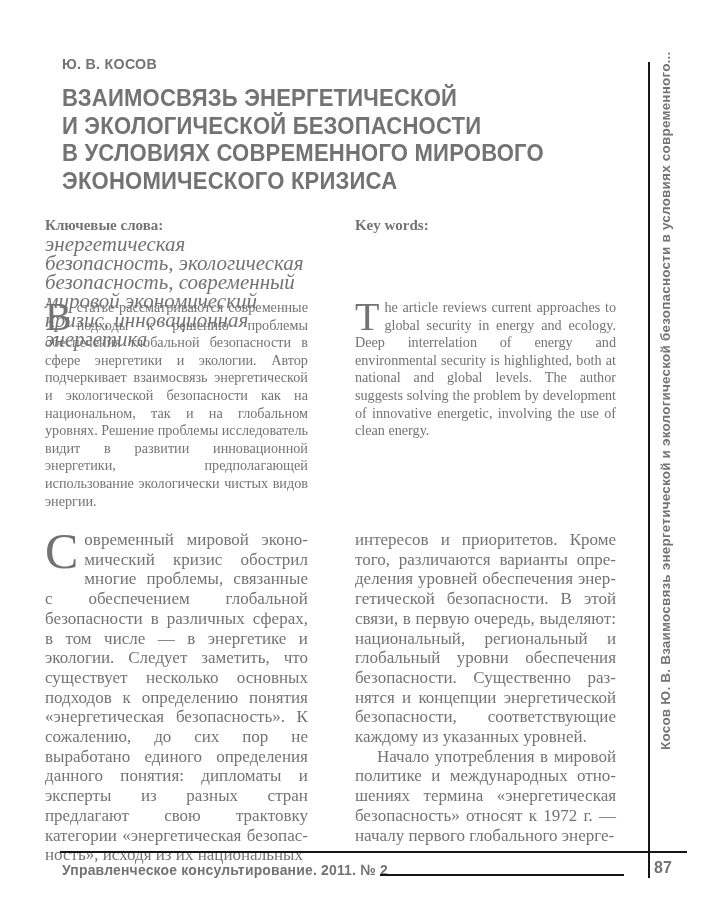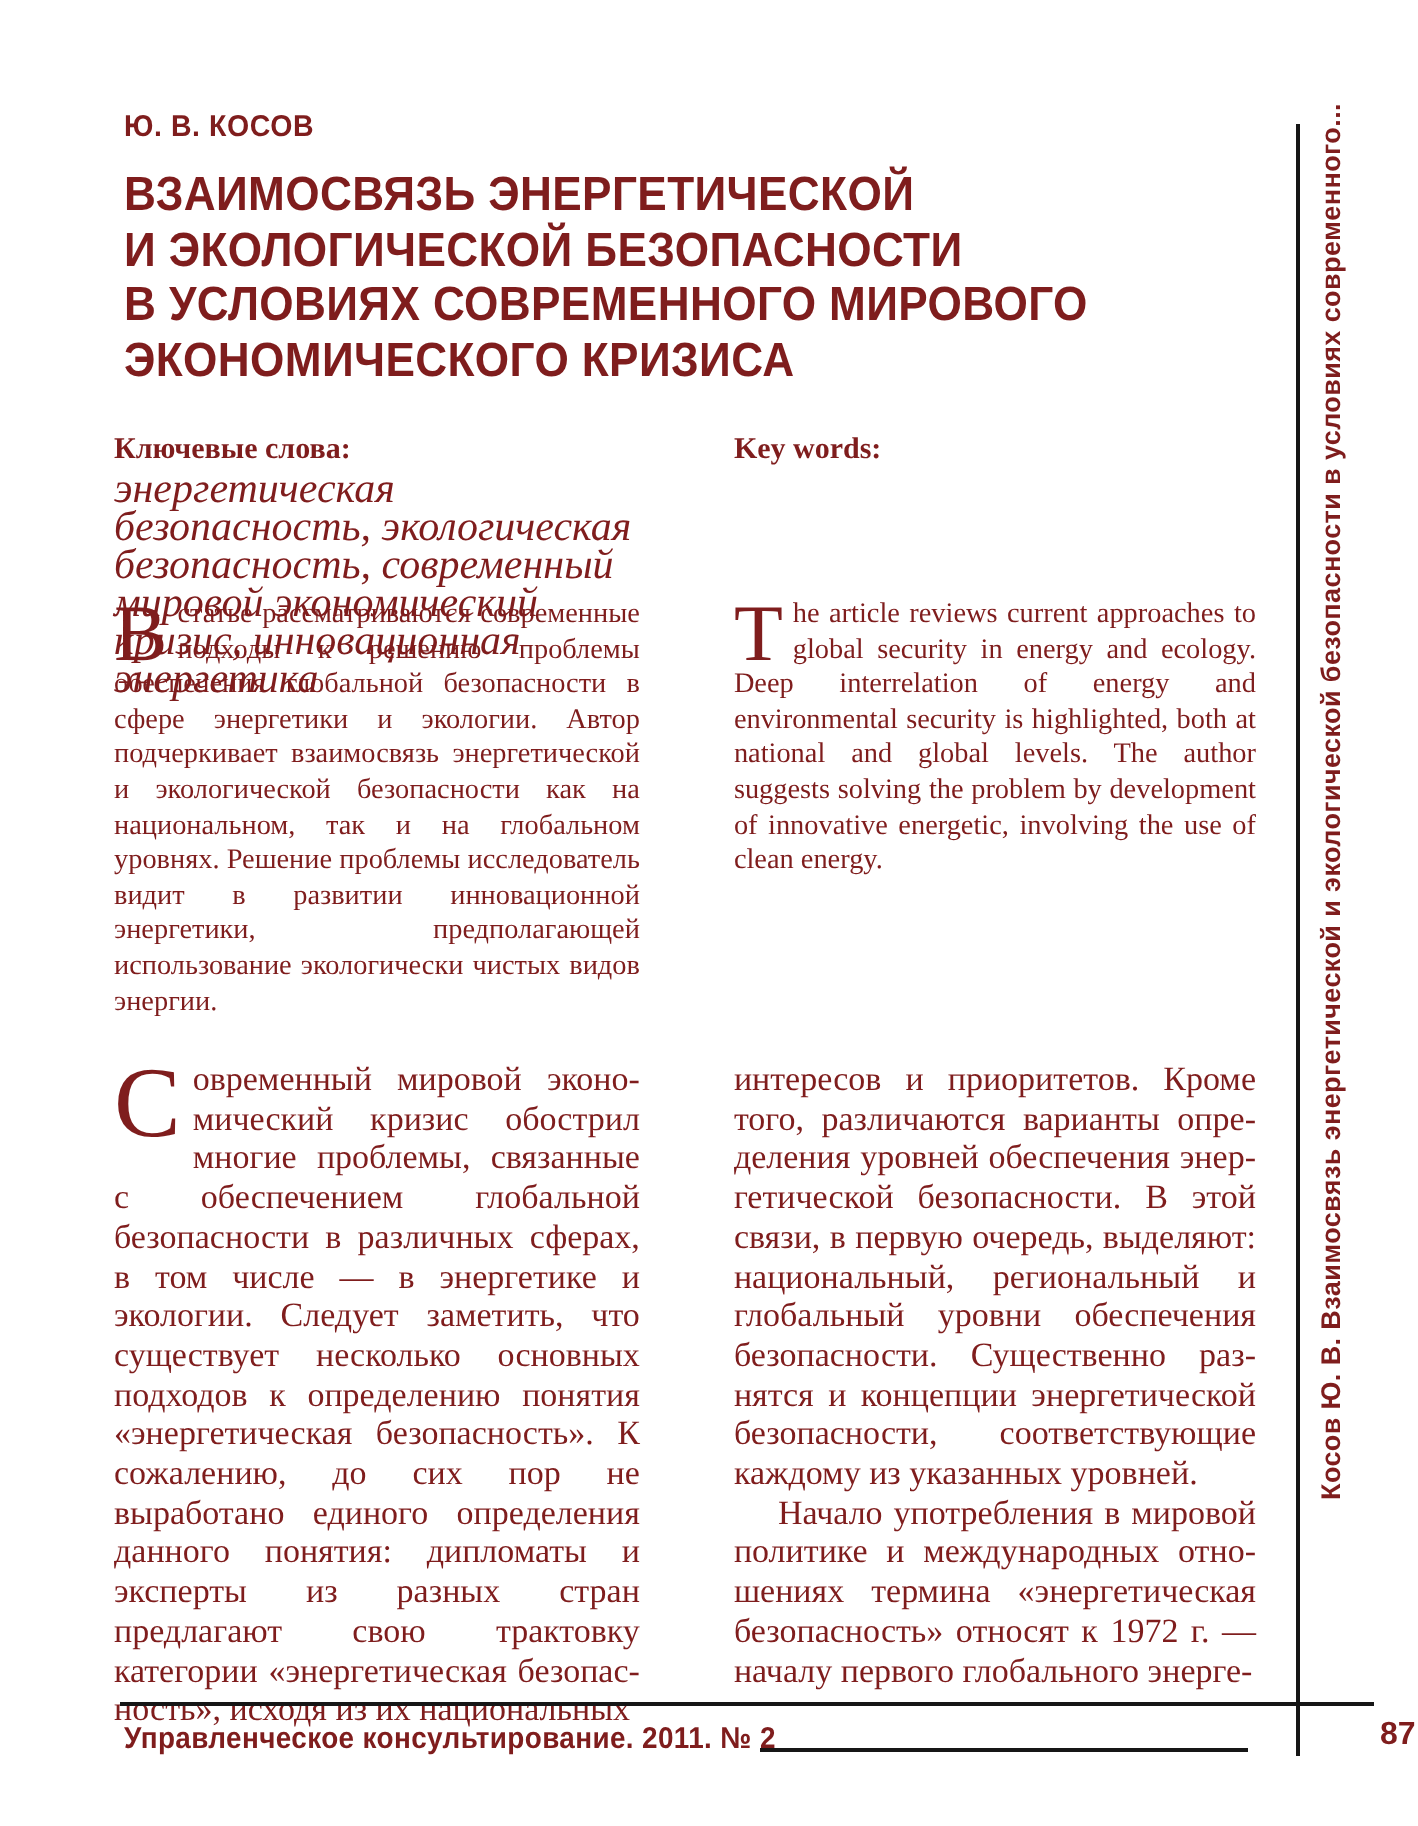--- a/index.html
+++ b/index.html
@@ -1,41 +1,41 @@
 <!DOCTYPE html>
 <html lang="ru"><head>
 <meta charset="utf-8">
 <style>
   html,body{margin:0;padding:0;background:#e8e8e8;}
   .page{
     position:relative;
     width:709px;height:913px;
     background:#ffffff;
     font-family:"Liberation Serif",serif;
-    color:#7f1d1d;
+    color:#737373;
     overflow:hidden;
     margin:0 auto;
   }
   
   .author{
     position:absolute;left:62px;top:55px;
     font-family:"Liberation Sans",sans-serif;
     font-weight:bold;font-size:15px;line-height:18px;
     transform:scaleX(.95);transform-origin:left top;
     letter-spacing:.3px;white-space:nowrap;
   }
   .title{
     position:absolute;left:62px;top:84px;
     font-family:"Liberation Sans",sans-serif;
     font-weight:bold;font-size:24px;line-height:27.5px;
     transform:scaleX(.92);transform-origin:left top;
     letter-spacing:.2px;white-space:nowrap;
   }
   
-  .row{position:absolute;left:57px;width:571px;display:flex;gap:15px;}
+  .row{position:absolute;left:45px;width:571px;display:flex;gap:15px;}
   .col-l{width:279px;}
   .col-r{width:277px;margin-left:32px;}
   .kw-row{top:216px;}
   .kw-heading{font-weight:bold;font-size:15px;line-height:19px;}
   .kw-text{font-style:italic;font-size:21px;line-height:19px;}
   .abs-row{top:299px;}
   .abs-text{font-size:14.2px;line-height:17.6px;text-align:justify;}
   .dropcap{
     float:left;
     font-size:40px;line-height:31px;
@@ -74,21 +74,21 @@
     font-family:"Liberation Sans",sans-serif;
     font-weight:bold;font-size:15px;line-height:18px;
     transform:scaleX(.93);transform-origin:left top;
     white-space:nowrap;letter-spacing:.2px;
   }
   .footer-underline{
     position:absolute;left:380px;top:874px;
     width:244px;height:2px;background:#161616;
   }
   .page-number{
-    position:absolute;left:690px;top:858px;
+    position:absolute;left:654px;top:858px;
     font-family:"Liberation Sans",sans-serif;
     font-weight:bold;font-size:16px;line-height:20px;
   }
 </style>
 </head>
 <body>
 
 <div class="page">
 
   <div class="author">Ю. В. КОСОВ</div>

